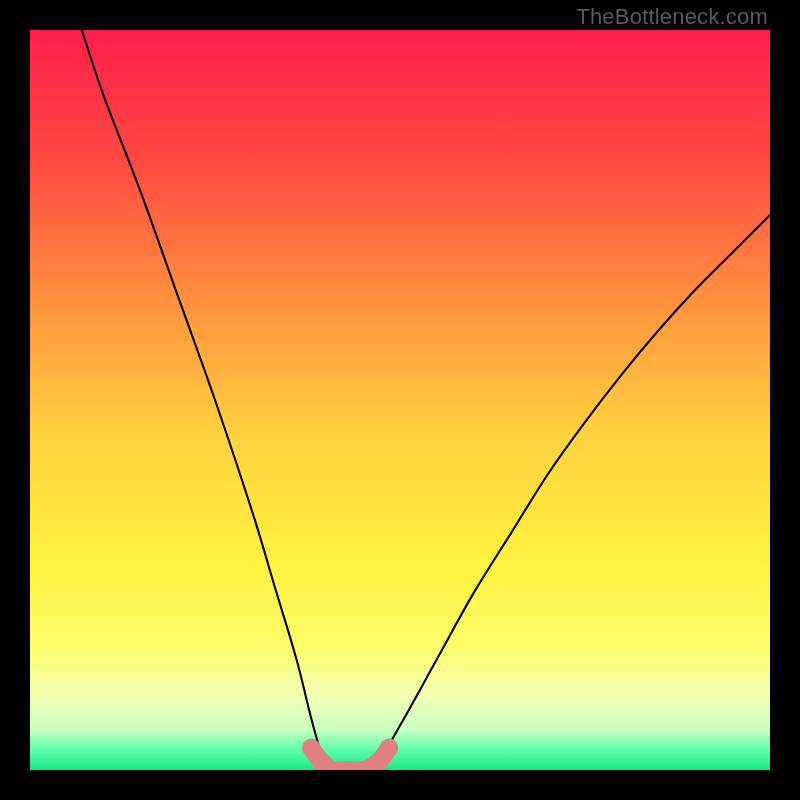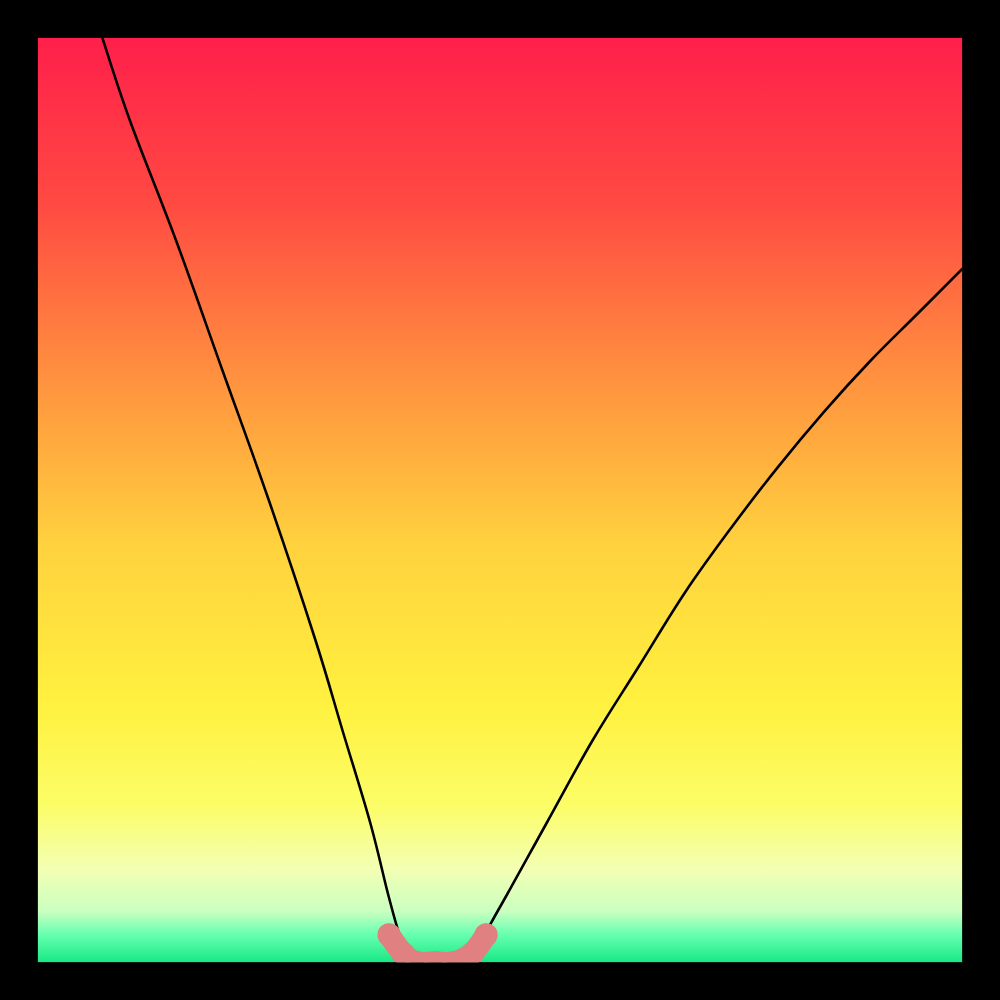--- a/index.html
+++ b/index.html
@@ -41,20 +41,21 @@
     color: #5a5a5a;
     font-size: 22px;
     letter-spacing: 0.2px;
     font-weight: 500;
   }
 </style>
 </head>
 <body>
 
 <div class="frame">
+  <div class="watermark">TheBottleneck.com</div>
 
   <div class="plot">
     <svg class="gradient-bg" viewBox="0 0 100 100" preserveAspectRatio="none">
       <defs>
         <linearGradient id="bg-grad" x1="0" y1="0" x2="0" y2="1">
             <stop offset="0%" stop-color="#ff1f4b"></stop>
             <stop offset="18%" stop-color="#ff4a42"></stop>
             <stop offset="38%" stop-color="#ff963f"></stop>
             <stop offset="55.00000000000001%" stop-color="#ffd23e"></stop>
             <stop offset="72%" stop-color="#fff13f"></stop>

